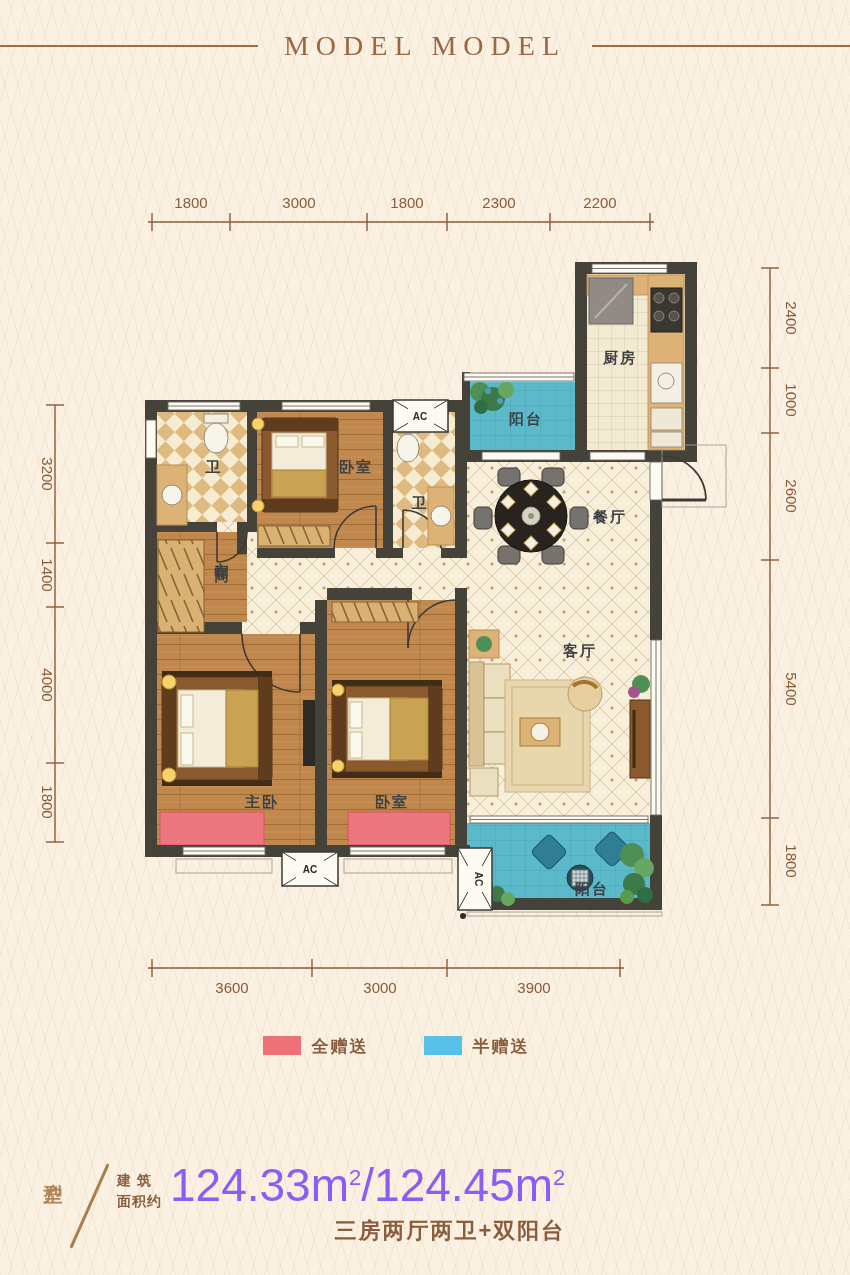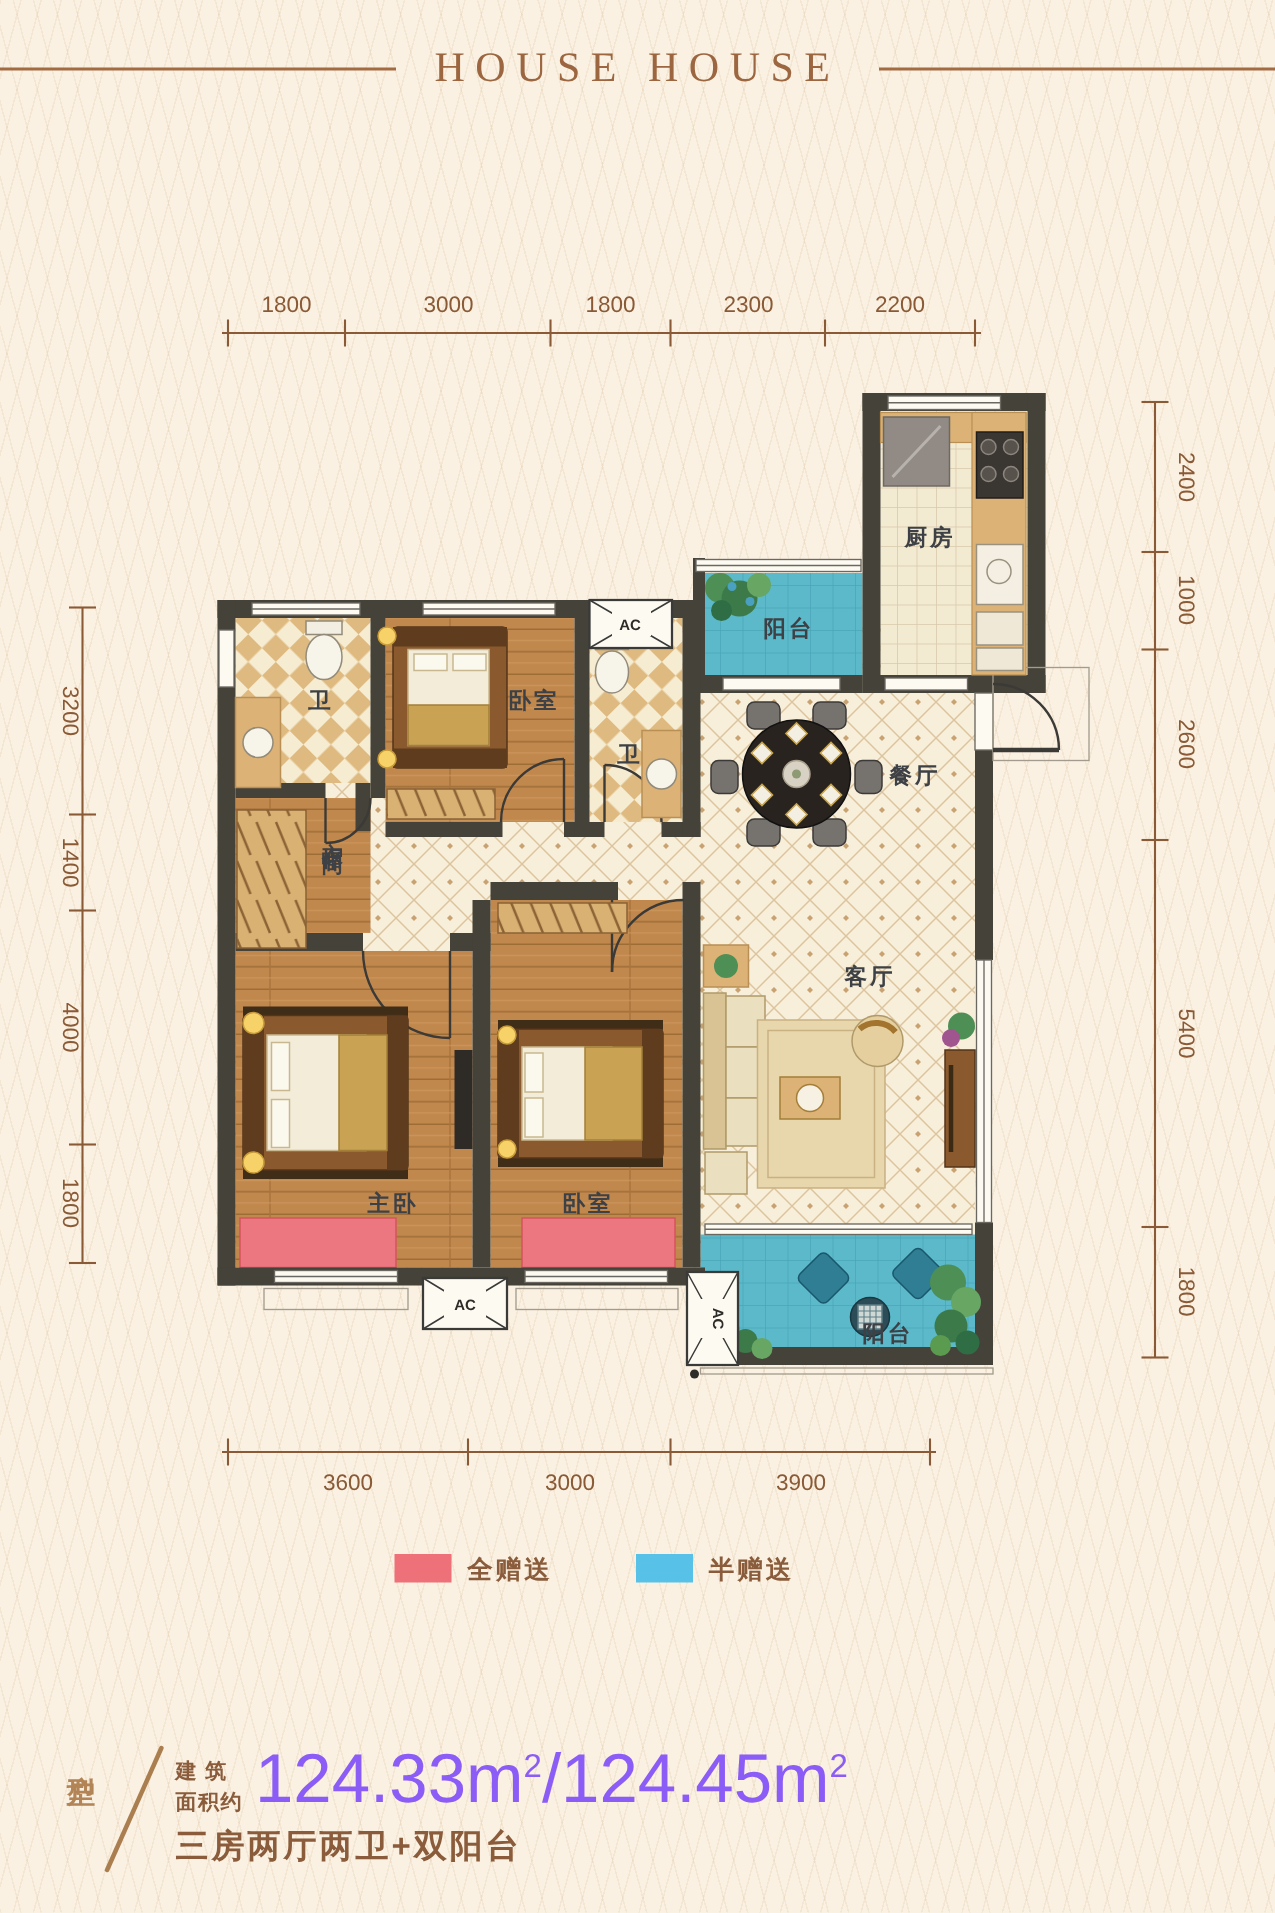--- a/index.html
+++ b/index.html
@@ -25,36 +25,36 @@
   .roomtxt{fill:#3d4145;font-size:15px;font-weight:600;letter-spacing:2px;}
   .actxt{fill:#2e2c28;font-size:10px;font-weight:700;}
   
   .foot{position:absolute;left:36px;top:1158px;display:flex;align-items:flex-start;}
   .plan-code{font-family:"Liberation Serif", serif;font-size:82px;line-height:0.95;color:#b28456;}
   .plan-type{
     color:#b28456;font-size:19px;font-weight:700;letter-spacing:2px;
     writing-mode:vertical-rl;text-orientation:upright;margin:10px 0 0 4px;height:64px;
   }
   .slash{width:3px;height:92px;background:#ab7e4f;transform:rotate(24deg);margin:2px 26px 0 22px;border-radius:2px;}
-  .fo-col{display:flex;flex-direction:column;margin-top:2px;}
+  .fo-col{display:flex;flex-direction:column;margin-top:2px;align-items:flex-end;}
   .fo-row{display:flex;align-items:flex-start;}
   .area-prefix{display:flex;flex-direction:column;justify-content:center;color:#8a5c3b;
     font-size:14px;font-weight:700;line-height:1.5;margin:10px 8px 0 0;letter-spacing:1px;white-space:pre;}
   .areas{font-family:Liberation Sans, sans-serif;color:#8b5cf6;font-size:46px;line-height:1.1;white-space:nowrap;}
   .areas sup{font-size:22px;line-height:0;}
   .desc{color:#8a5c3b;font-size:22px;font-weight:600;letter-spacing:2px;margin-top:4px;}
 </style>
 </head>
 <body>
 
 <div class="stage">
 
   <div class="hdr">
     <div class="rule"></div>
-    <div class="ttl">HOUSE HOUSE</div>
+    <div class="ttl">MODEL MODEL</div>
     <div class="rule"></div>
   </div>
 
   <svg width="850" height="1100" viewBox="0 0 850 1100">
     <defs>
       <pattern id="tile" width="24" height="24" patternUnits="userSpaceOnUse">
         <rect width="24" height="24" fill="#f8efda"></rect>
         <path d="M12 0 L24 12 L12 24 L0 12 Z" fill="none" stroke="#dcc49e" stroke-width="1"></path>
         <rect x="10.6" y="10.6" width="2.8" height="2.8" fill="#c9a272" transform="rotate(45 12 12)"></rect>
       </pattern>

